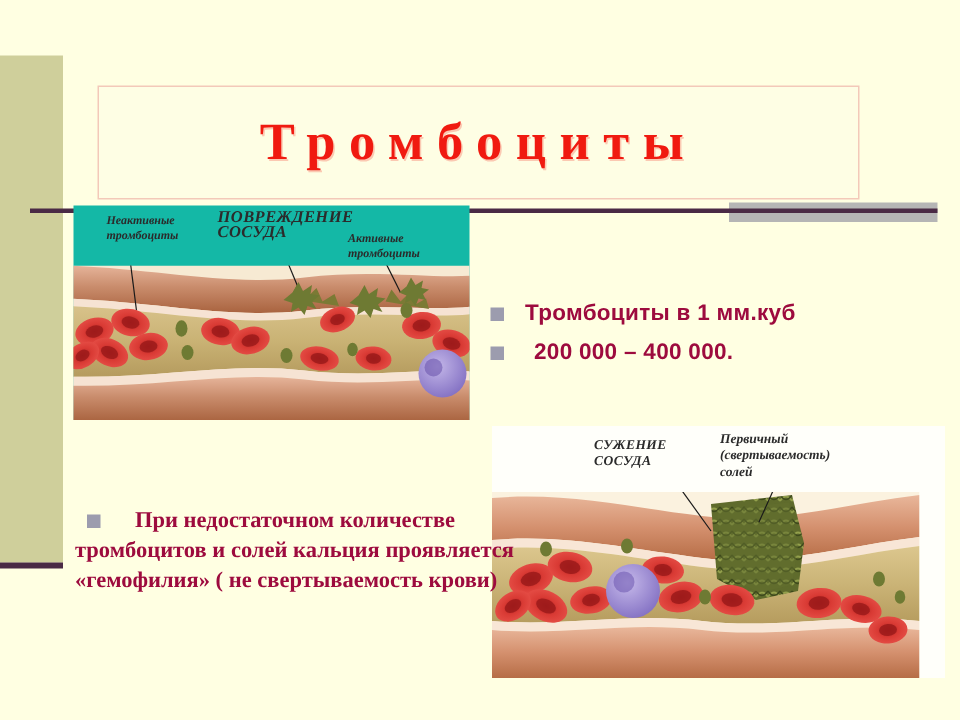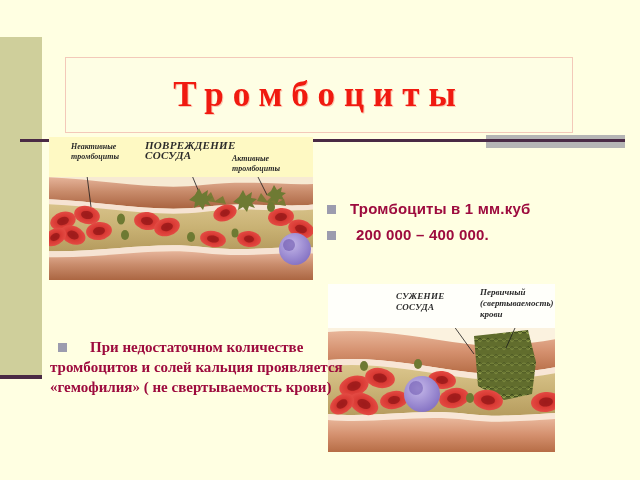--- a/index.html
+++ b/index.html
@@ -75,40 +75,40 @@
     position:absolute;left:8px;top:6px;width:9px;height:9px;background:#9C9CAE;
   }
   .para-txt{
     font-size:15px;font-weight:bold;color:#9D0B3E;line-height:20px;
     text-indent:40px;
   }
 
   
   .fig1{
     position:absolute;left:49px;top:100px;width:264px;height:143px;
-    background:#fef9c3;overflow:hidden;
+    background:#14b8a6;overflow:hidden;
   }
   .fig1 .cap{
     position:absolute;
     font-family:"Liberation Serif", serif;
     font-style:italic;font-weight:bold;
     color:#2B2B2B;line-height:10px;
   }
   .fig1 .cap1{left:22px;top:5px;font-size:8px;}
   .fig1 .cap2{left:96px;top:3px;font-size:11px;letter-spacing:.3px;}
   .fig1 .cap3{left:183px;top:17px;font-size:8px;font-style:italic;}
 
   .vessel1{
     position:absolute;left:-6px;top:40px;width:280px;height:104px;
   }
 
   
   .fig2{
-    position:absolute;left:328px;top:247px;width:227px;height:168px;
-    background:#FFFFFA;overflow:hidden;
+    position:absolute;left:328px;top:247px;width:285px;height:168px;
+    background:#FFFFFA;overflow:hidden;padding-left:17px;
   }
   .fig2 .cap{
     position:absolute;
     font-family:"Liberation Serif", serif;
     font-style:italic;font-weight:bold;
     color:#2B2B2B;line-height:11px;
   }
   .fig2 .cap1{left:68px;top:7px;font-size:9px;letter-spacing:.3px;}
   .fig2 .cap2{left:152px;top:3px;font-size:9px;}
 
@@ -259,21 +259,21 @@
 
   <div class="fig2">
 
     <div class="cap cap1">
       <div>СУЖЕНИЕ</div>
         <div>СОСУДА</div>
     </div>
     <div class="cap cap2">
       <div>Первичный</div>
         <div>(свертываемость)</div>
-        <div>крови</div>
+        <div>солей</div>
     </div>
 
     <svg class="vessel2" viewBox="0 0 285 124">
       <defs>
         <linearGradient id="wall2" x1="0" y1="0" x2="0" y2="1">
           <stop offset="0" stop-color="#E9B79B"></stop>
           <stop offset="0.5" stop-color="#D4906E"></stop>
           <stop offset="1" stop-color="#B66D46"></stop>
         </linearGradient>
         <linearGradient id="lumen2" x1="0" y1="0" x2="0" y2="1">

